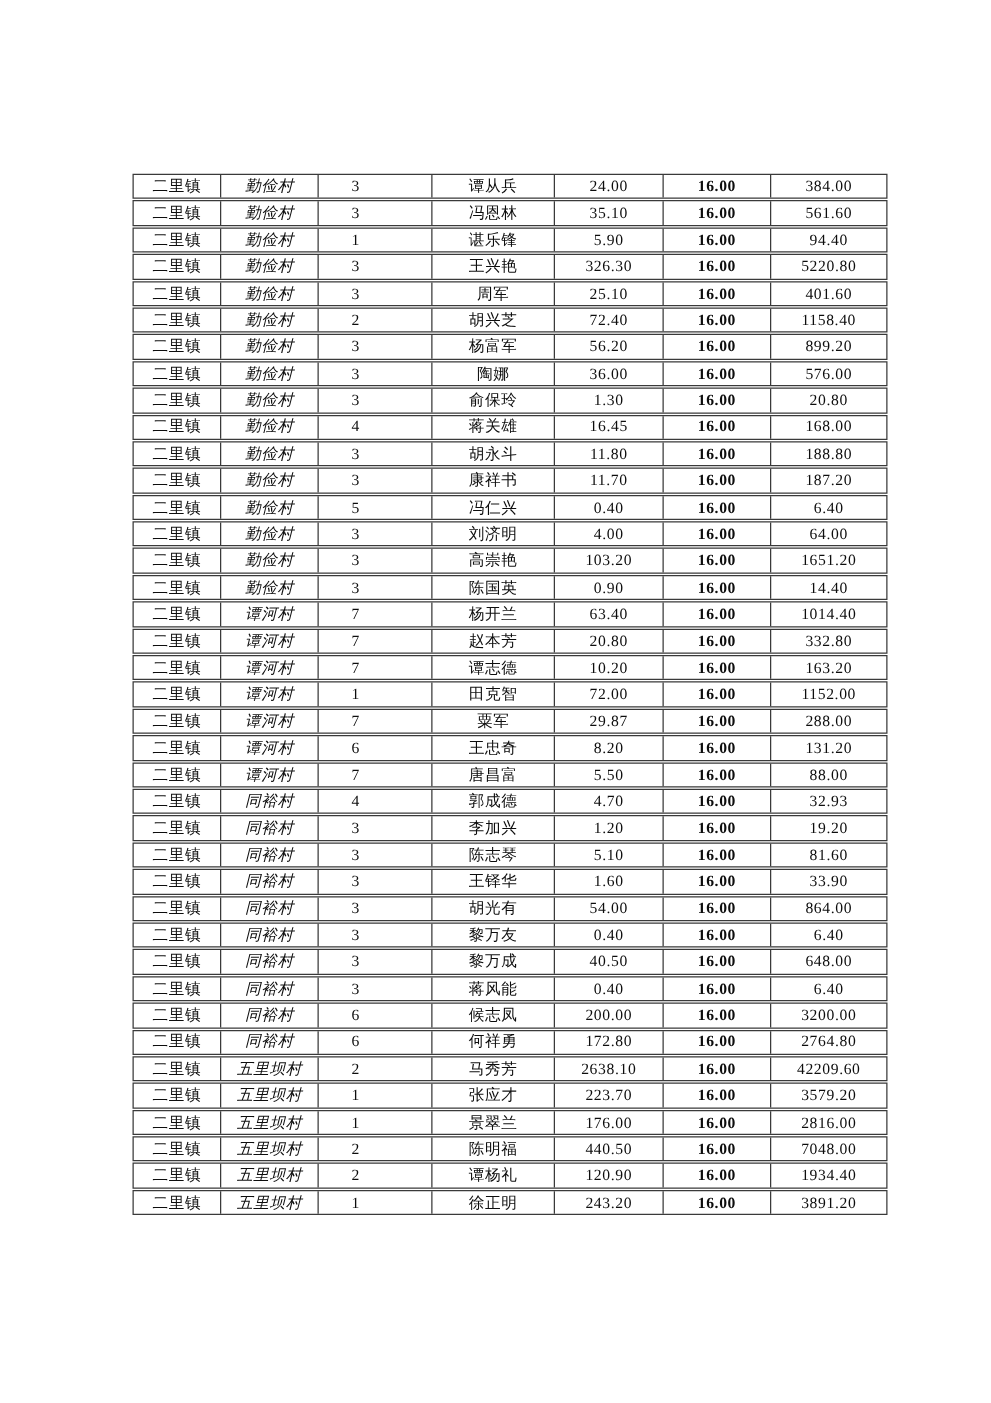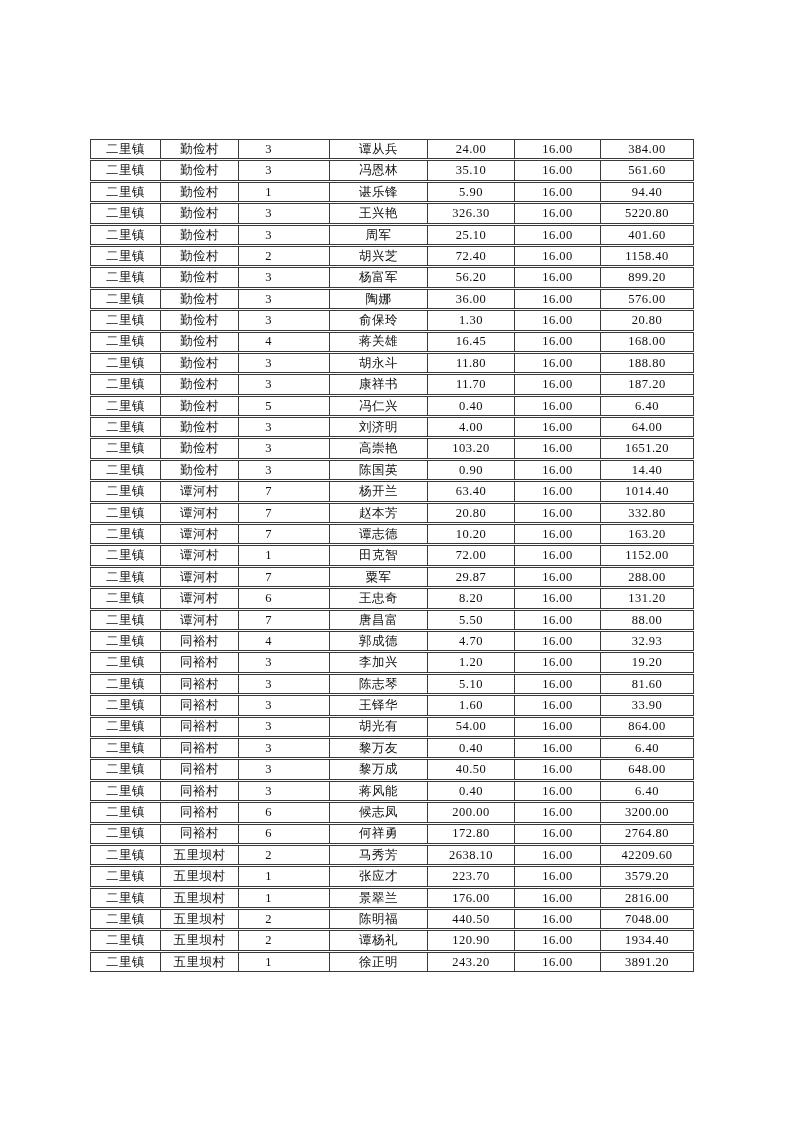--- a/index.html
+++ b/index.html
@@ -12,21 +12,21 @@
     width: 793px;
     height: 1122px;
     margin: 0 auto;
     background: #ffffff;
     overflow: hidden;
     font-family: "Liberation Serif", "DejaVu Serif", serif;
     color: #000000;
   }
   .data-table {
     position: absolute;
-    left: 90px;
+    left: 106px;
     top: 139px;
     width: 604px;
   }
   .row {
     display: flex;
     box-sizing: border-box;
     height: 20.4px;
     border: 1px solid #3a3a3a;
     margin-bottom: 1px;
     background: #ffffff;
@@ -40,25 +40,25 @@
     line-height: 1;
     white-space: nowrap;
     overflow: hidden;
     letter-spacing: 0.5px;
     color: #0d0d0d;
   }
   .cell + .cell {
     border-left: 1px solid #3a3a3a;
   }
   .c0 { width: 69px; }
-  .c1 { width: 78px; }
+  .c1 { width: 78px; font-style: italic; }
   .c2 { width: 60px; }
   .c3 { width: 98px; margin-left: 31px; }
   .c4 { width: 87px; text-align: right; }
-  .c5 { width: 86px; }
+  .c5 { width: 86px; font-weight: bold; }
   .c6 { flex: 1; }
 </style>
 </head>
 <body>
 
 <div class="page">
   <div class="data-table" id="data-table">
       <div class="row">
         <div class="cell c0">二里镇</div>
         <div class="cell c1">勤俭村</div>

